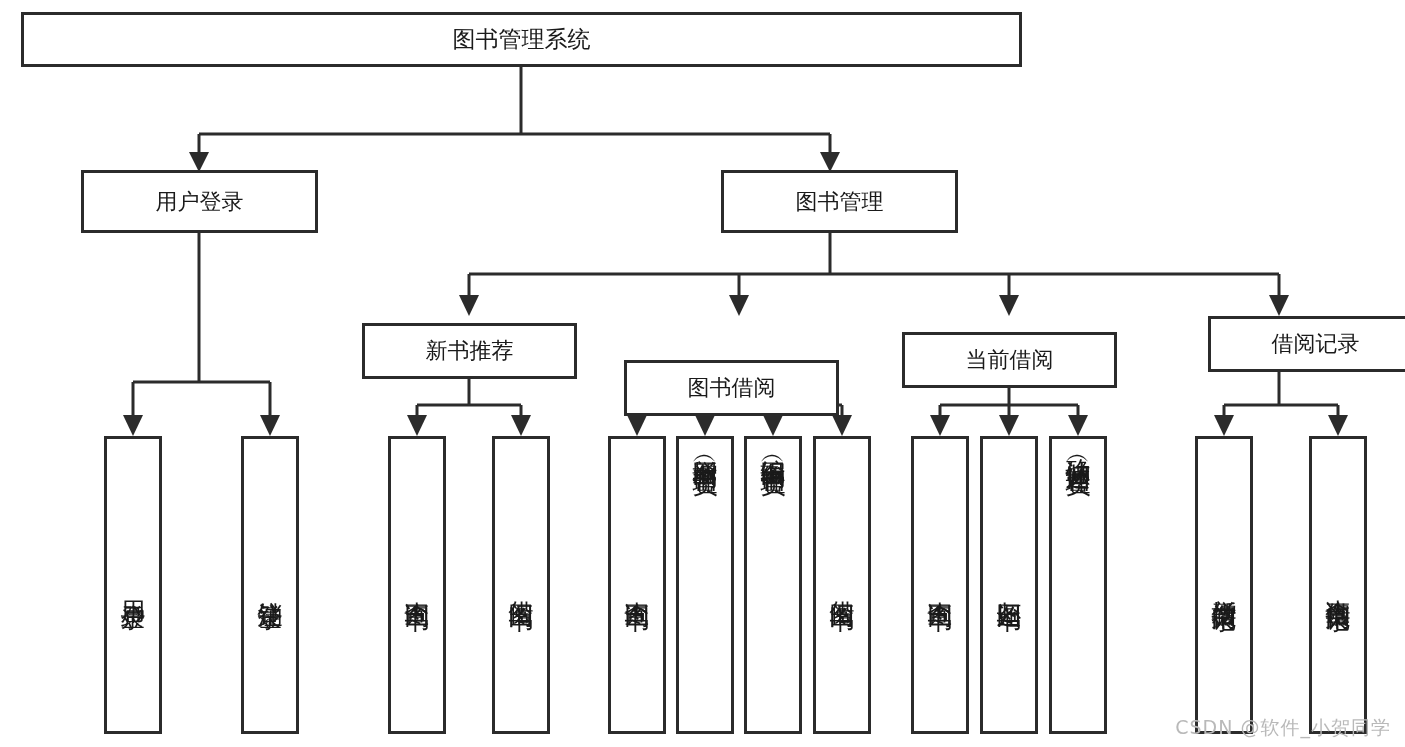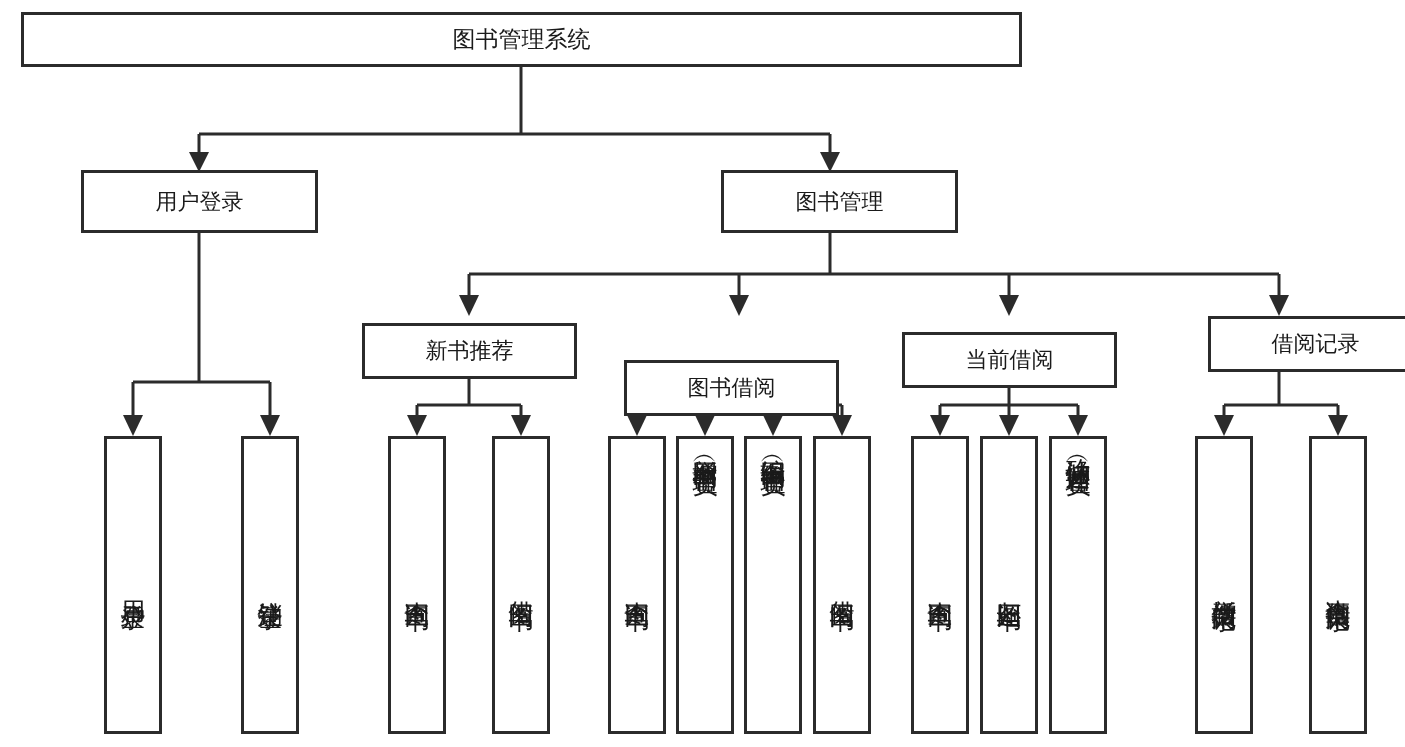--- a/index.html
+++ b/index.html
@@ -214,14 +214,15 @@
     <span class="label">确认归还（管理员）</span>
   </div>
 
   <div class="node leaf centered" style="left:1195px; top:436px; width:58px; height:298px;">
     <span class="label">新增借阅记录</span>
   </div>
   <div class="node leaf centered" style="left:1309px; top:436px; width:58px; height:298px;">
     <span class="label">查询借阅记录</span>
   </div>
 
+  <div id="watermark">CSDN @软件_小贺同学</div>
 
 </div>
 
 </body></html>

